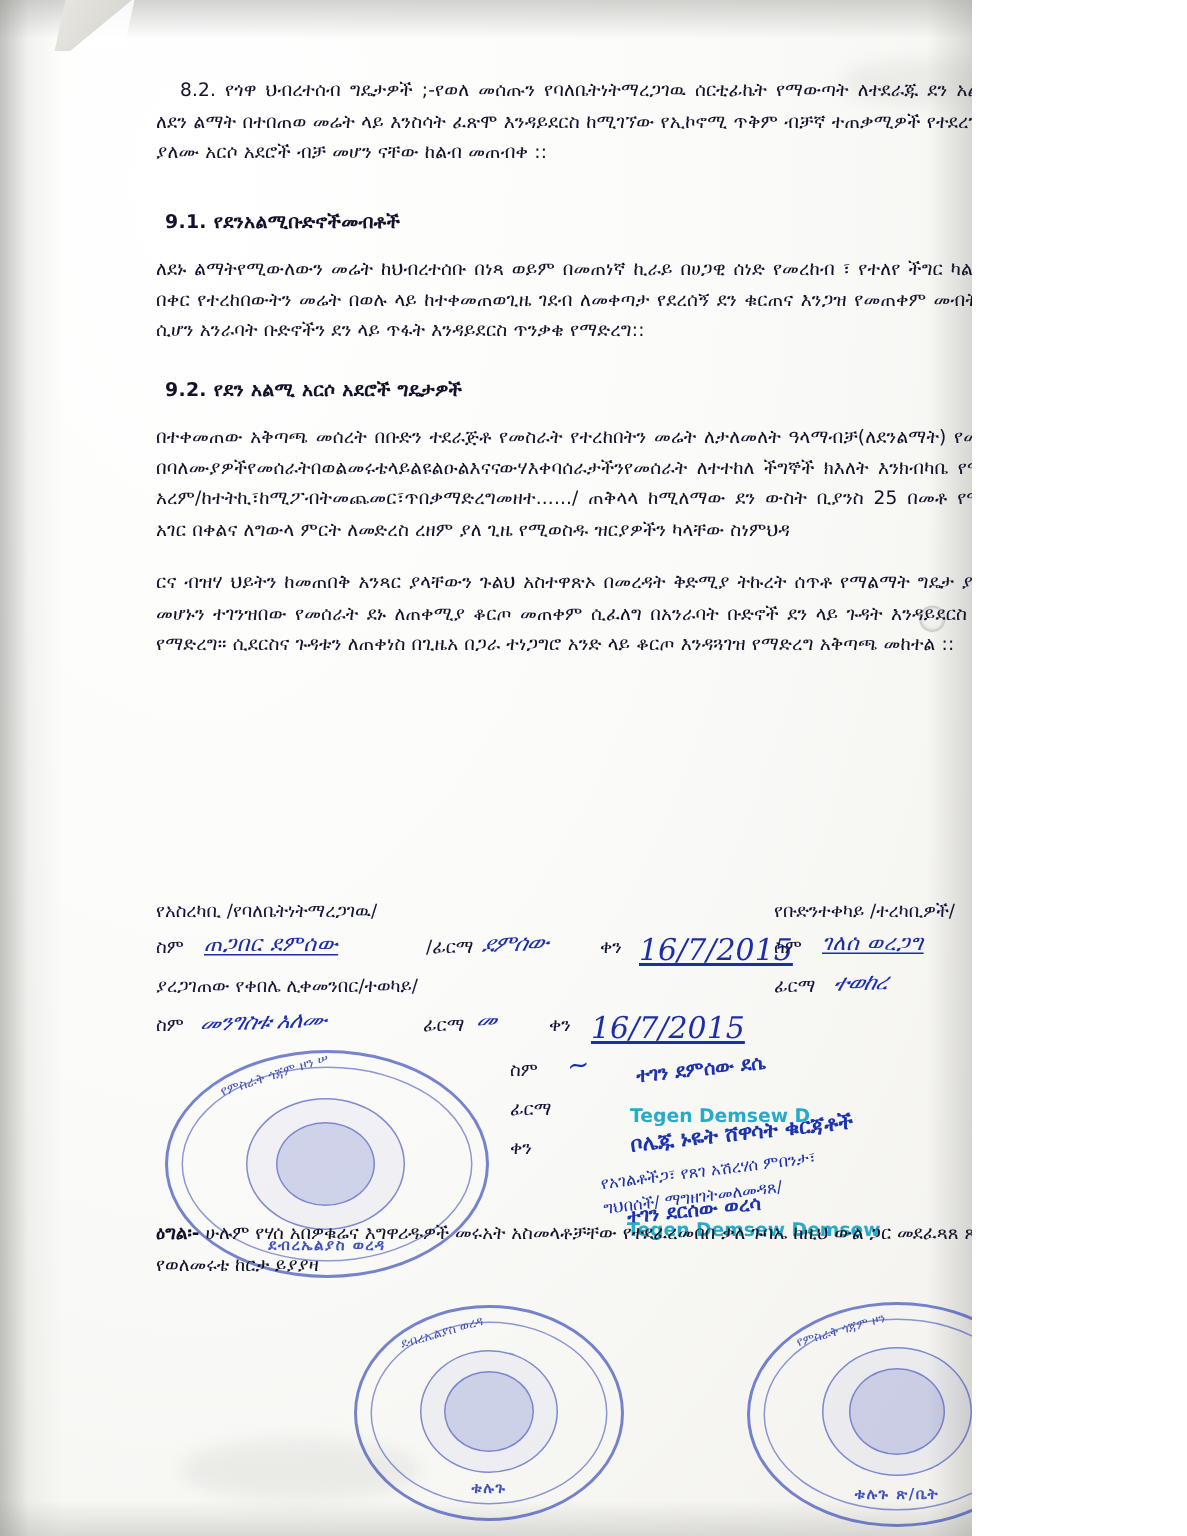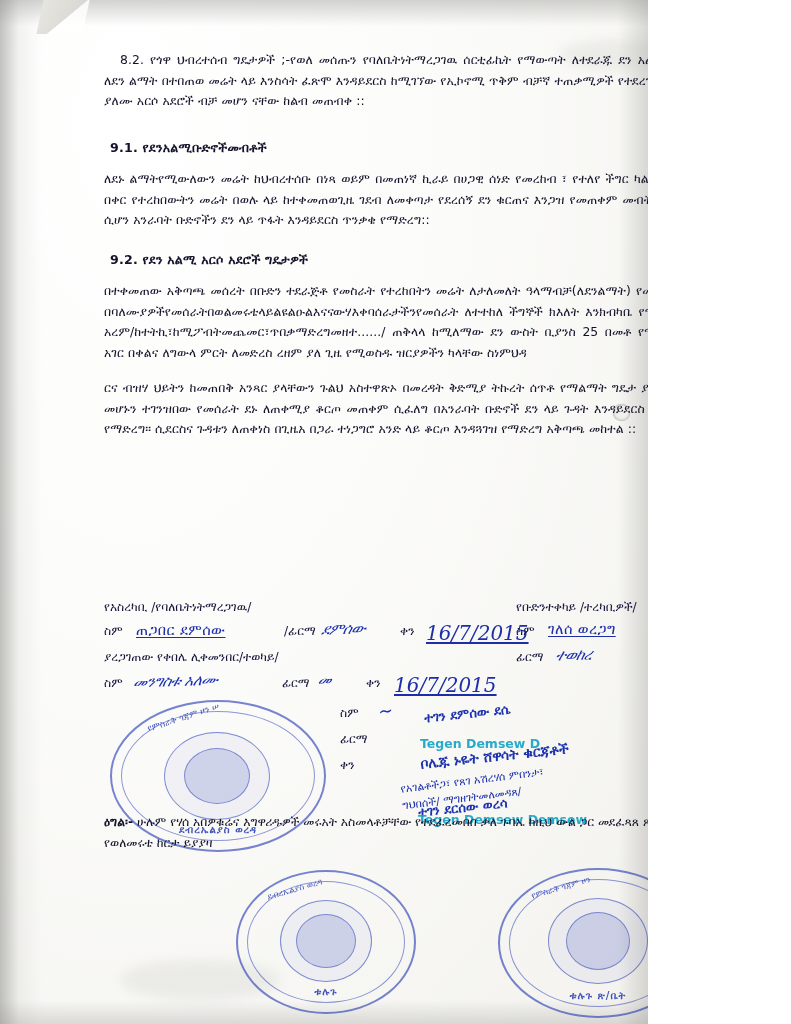--- a/index.html
+++ b/index.html
@@ -110,20 +110,21 @@
   }
   .sig-row {
     position: relative;
     height: 22px;
   }
   .sig-left { position: absolute; left: 0; }
   .sig-right { position: absolute; left: 412px; }
   .handwrite {
     font-family: "DejaVu Serif", serif;
     color: #1c2ea8;
+    font-style: italic;
     font-size: 13px;
     letter-spacing: 0.4px;
     text-decoration: underline;
     text-decoration-color: #1c2ea8;
     text-underline-offset: 2px;
   }
   .handwrite.big { font-size: 14.5px; }
   .scribble {
     display: inline-block;
     color: #1b2fb0;

